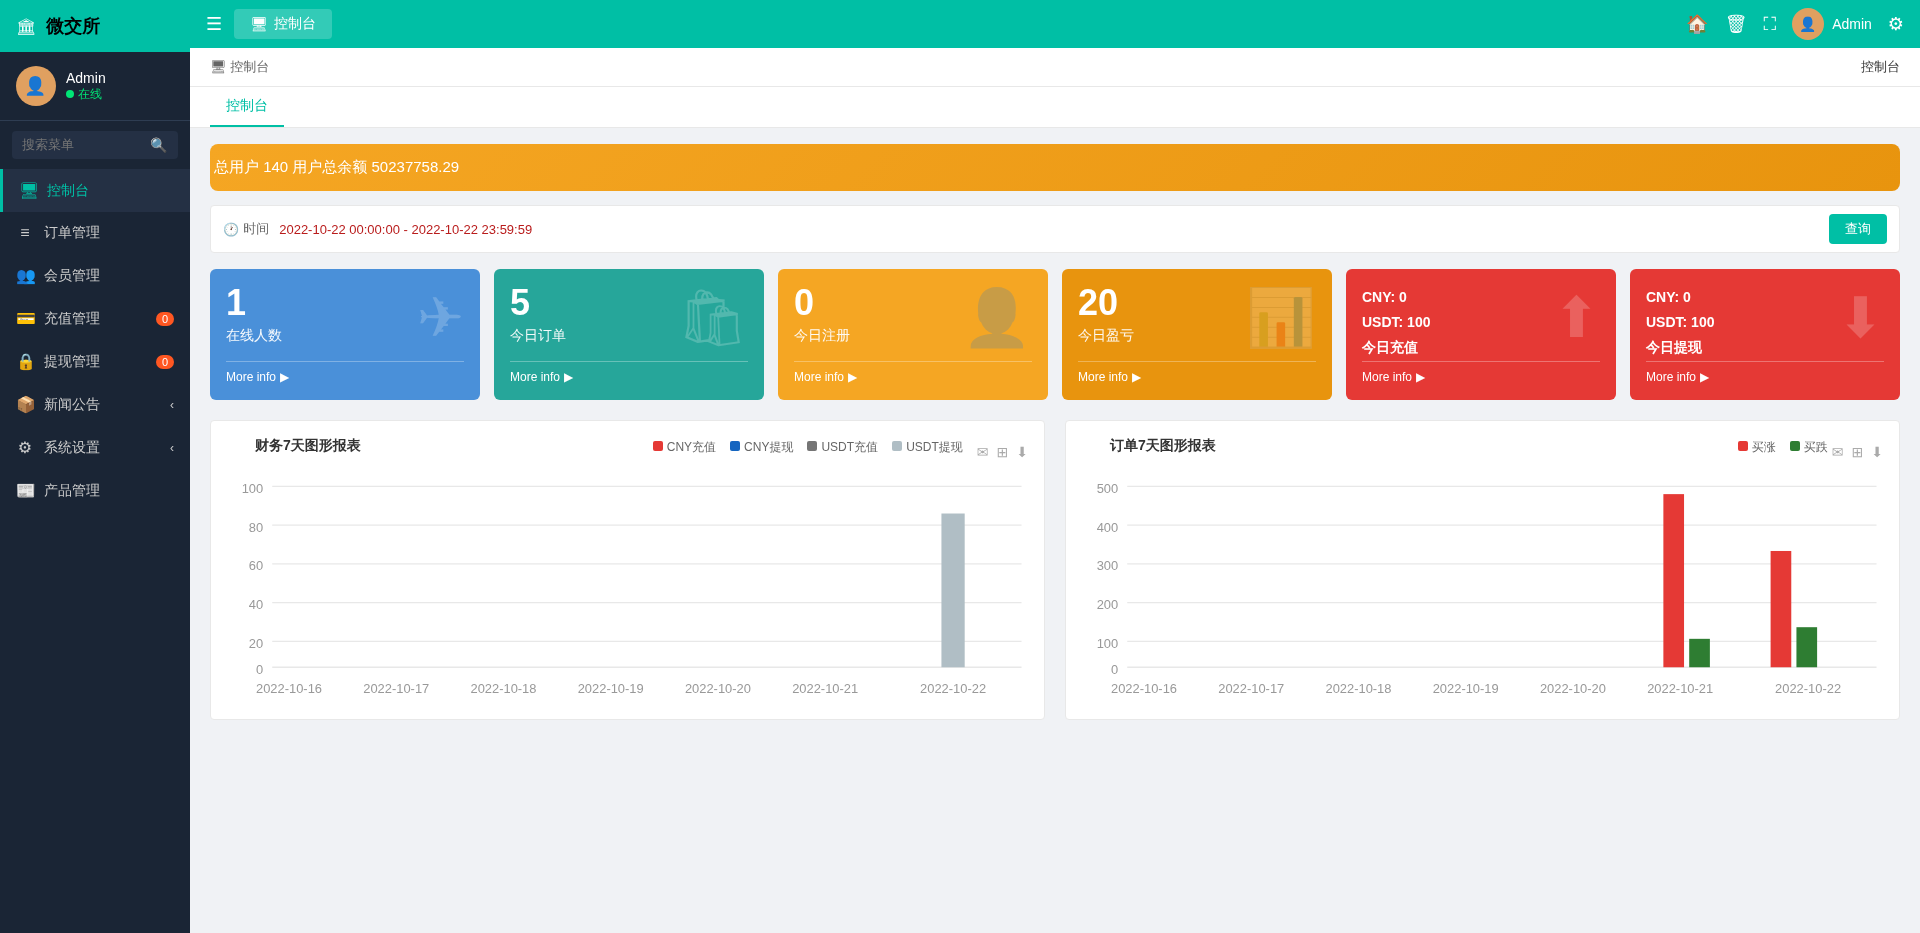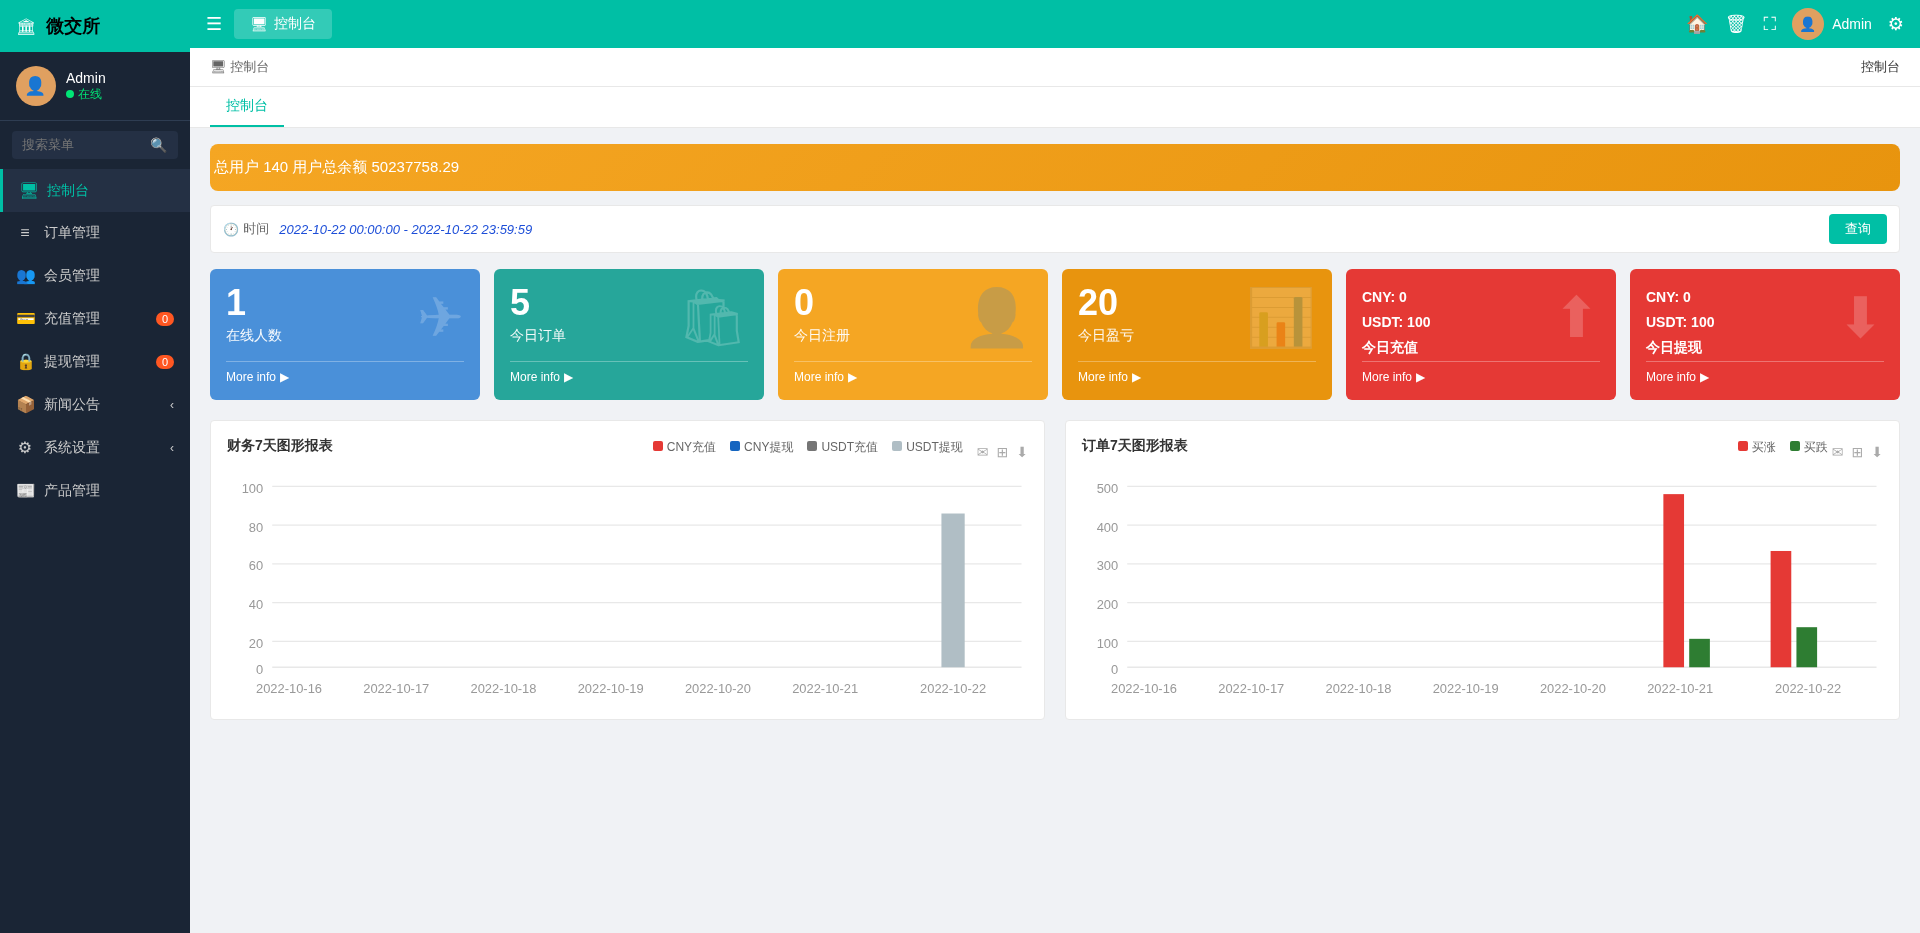--- a/index.html
+++ b/index.html
@@ -201,23 +201,22 @@
     }
     .date-label {
       font-size: 13px;
       color: #666;
       display: flex;
       align-items: center;
       gap: 4px;
     }
     .date-value {
       font-size: 13px;
-      color: #1d4ed8;
+      color: #b91c1c;
       flex: 1;
-      font-style: italic;
     }
     .query-btn {
       background: #00bfa5;
       color: white;
       border: none;
       padding: 6px 16px;
       border-radius: 4px;
       cursor: pointer;
       font-size: 13px;
     }
@@ -310,20 +309,21 @@
       display: flex;
       gap: 8px;
       margin-left: auto;
       color: #aaa;
       font-size: 14px;
     }
     .chart-controls {
       display: flex;
       justify-content: space-between;
       align-items: center;
+      margin-left: 28px;
     }
 
     
     .chart-svg { width: 100%; }
     svg text { font-size: 10px; fill: #999; }
   </style>
 </head>
 <body>
 
 <div class="sidebar">

